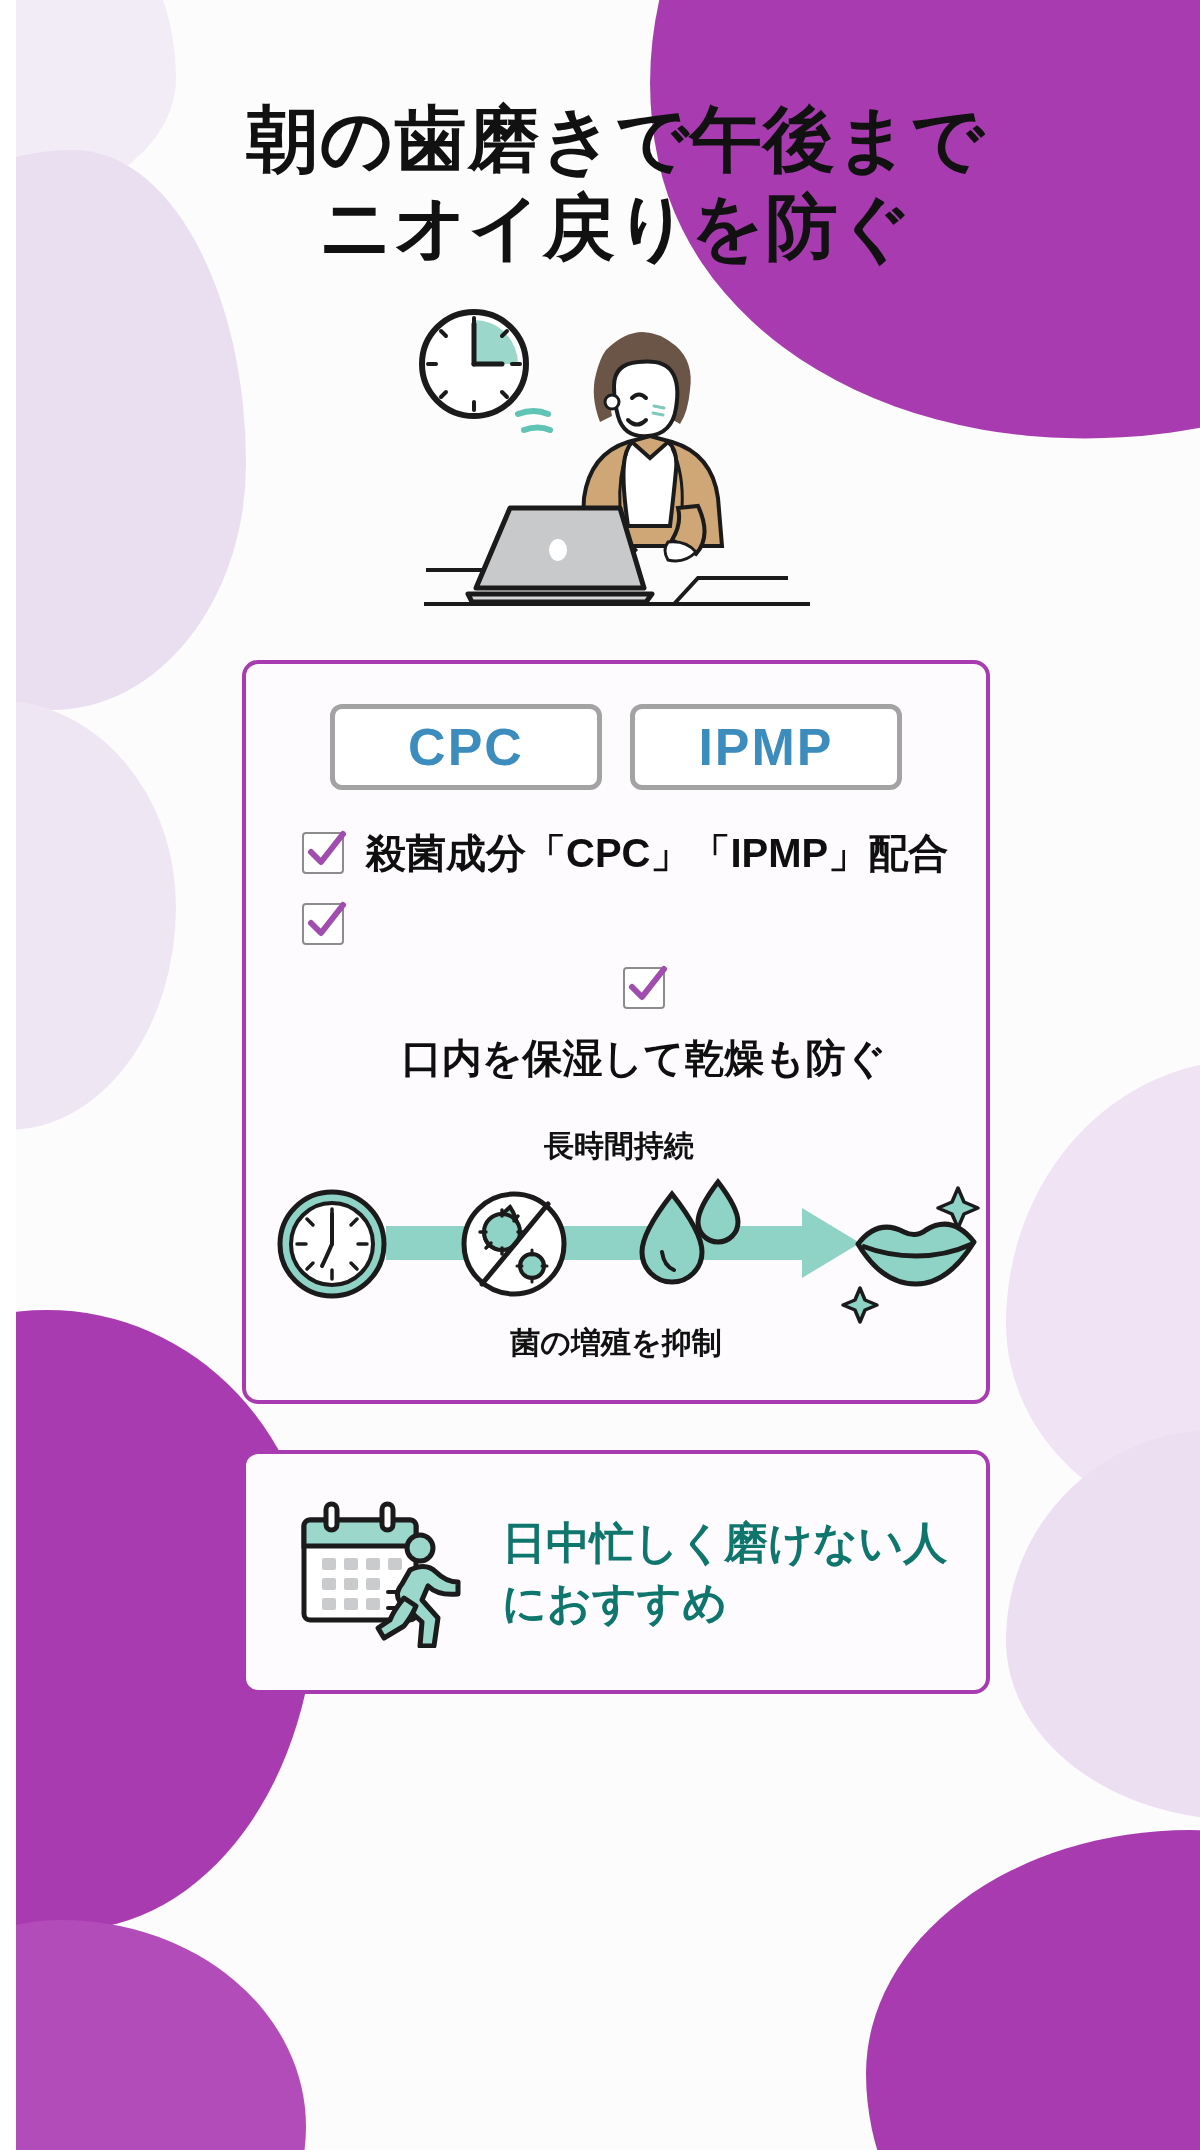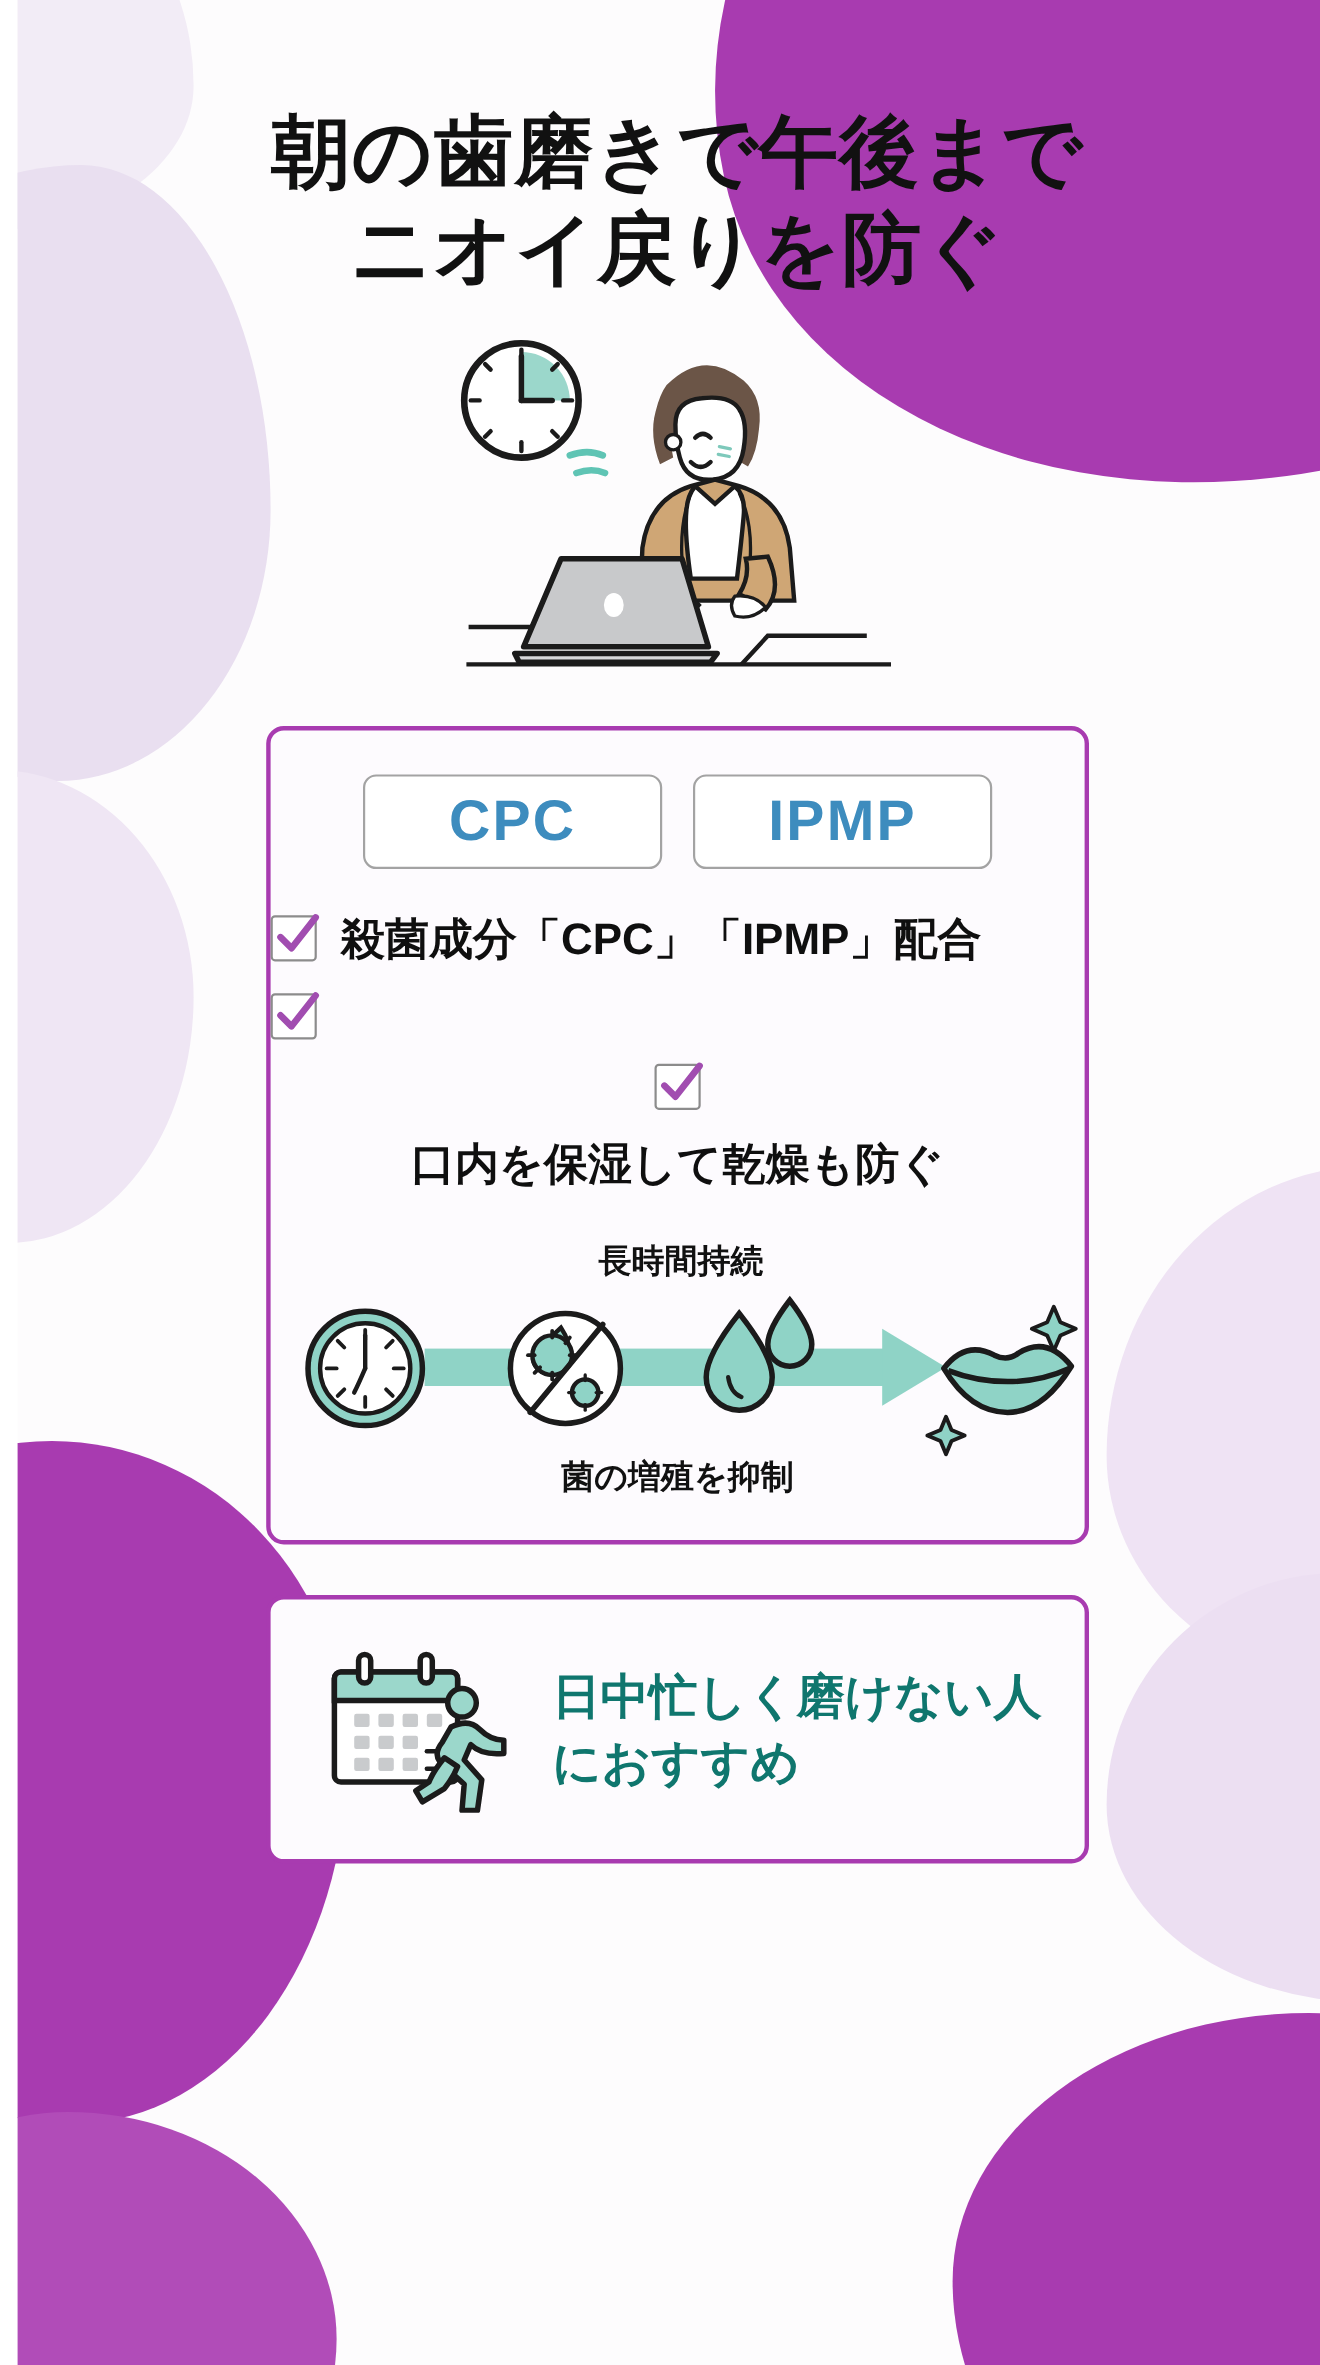--- a/index.html
+++ b/index.html
@@ -116,35 +116,36 @@
 
   
   .badge-row {
     display: flex;
     justify-content: center;
     gap: 28px;
   }
   .badge {
     width: 272px;
     height: 86px;
-    border: 2px solid #a3a3a3;
+    border: 5px solid #a3a3a3;
     border-radius: 12px;
     background: #ffffff;
     color: #3d8cbe;
     font-size: 52px;
     font-weight: 700;
     letter-spacing: 2px;
     display: flex;
     align-items: center;
     justify-content: center;
   }
 
   
   .checklist {
     margin-top: 36px;
+    padding-left: 56px;
   }
   .check-item {
     display: flex;
     align-items: center;
     gap: 22px;
     margin-bottom: 22px;
   }
   .check-item:last-child { margin-bottom: 0; flex-direction: column; }
   .check-box {
     flex: 0 0 auto;

